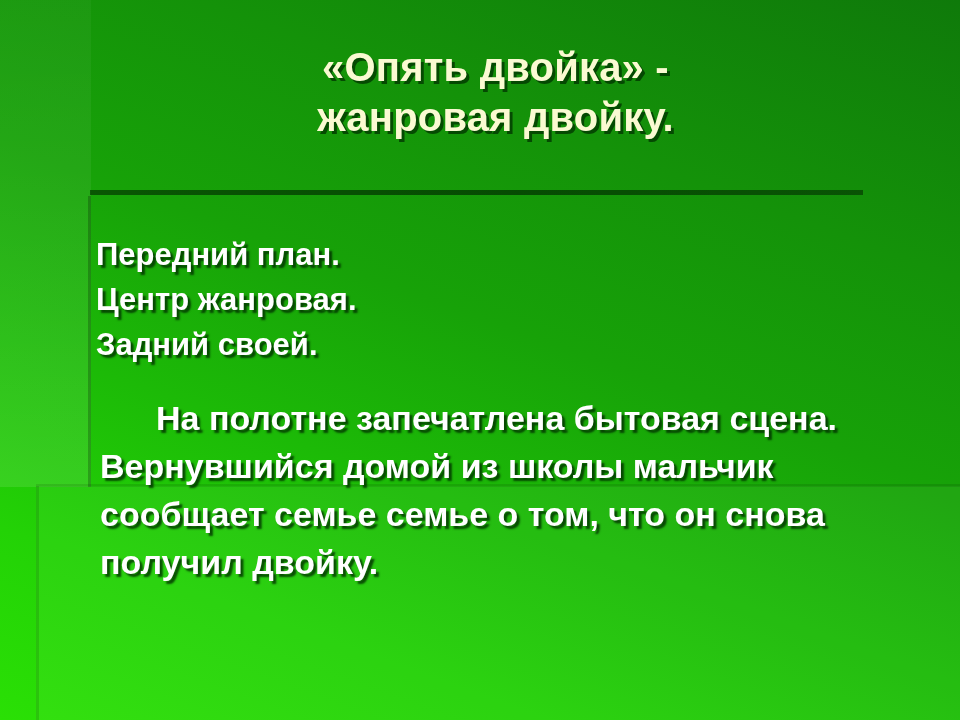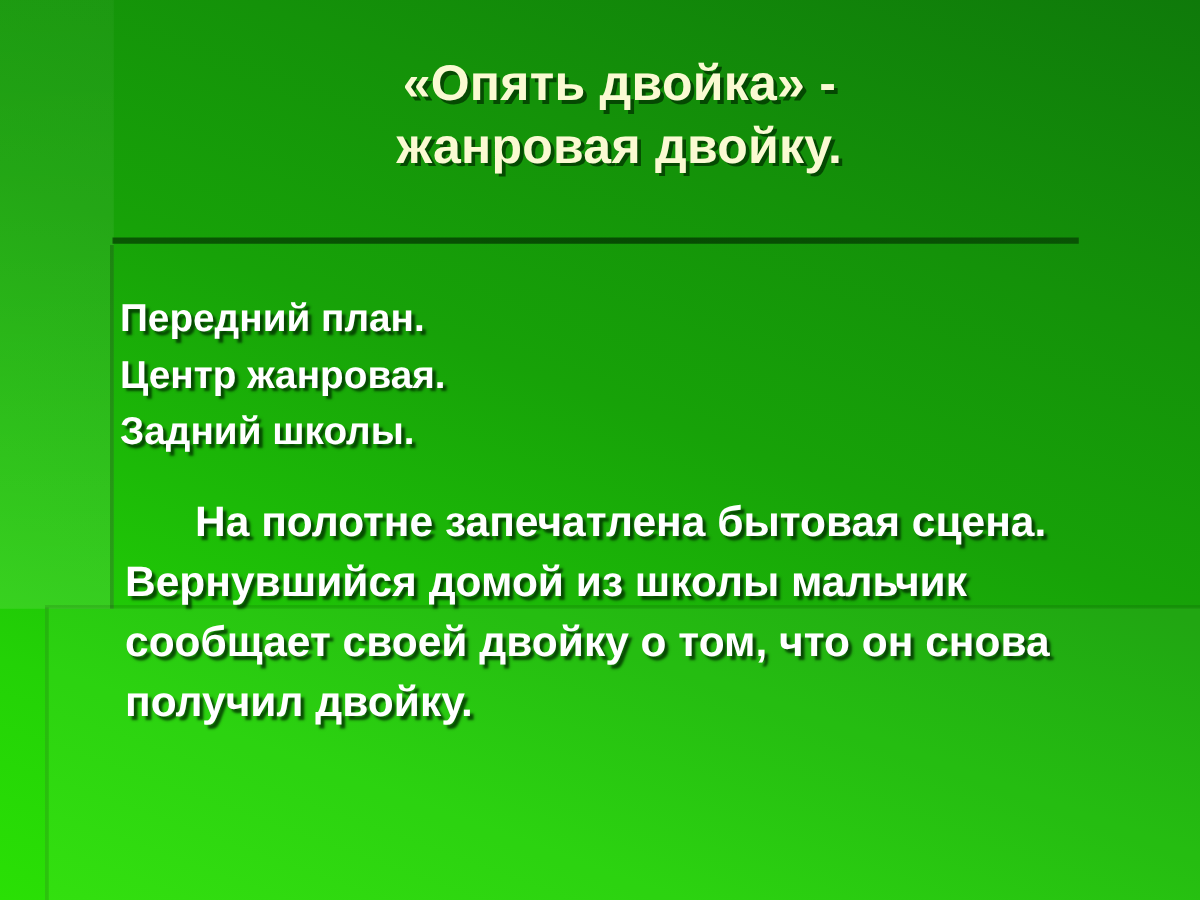--- a/index.html
+++ b/index.html
@@ -148,20 +148,20 @@
   <div class="title-block">
     <div class="title-line">«Опять двойка» -</div>
     <div class="title-line">жанровая двойку.</div>
   </div>
 
   <div class="title-rule"></div>
 
   <div class="plan-block">
     <div class="plan-line">Передний план.</div>
     <div class="plan-line">Центр жанровая.</div>
-    <div class="plan-line">Задний школы.</div>
+    <div class="plan-line">Задний своей.</div>
   </div>
 
   <div class="body-block">
-    <div class="body-text">На полотне запечатлена бытовая сцена. Вернувшийся домой из школы мальчик сообщает своей двойку о том, что он снова получил двойку.</div>
+    <div class="body-text">На полотне запечатлена бытовая сцена. Вернувшийся домой из школы мальчик сообщает семье семье о том, что он снова получил двойку.</div>
   </div>
 
 </div>
 
 </body></html>

